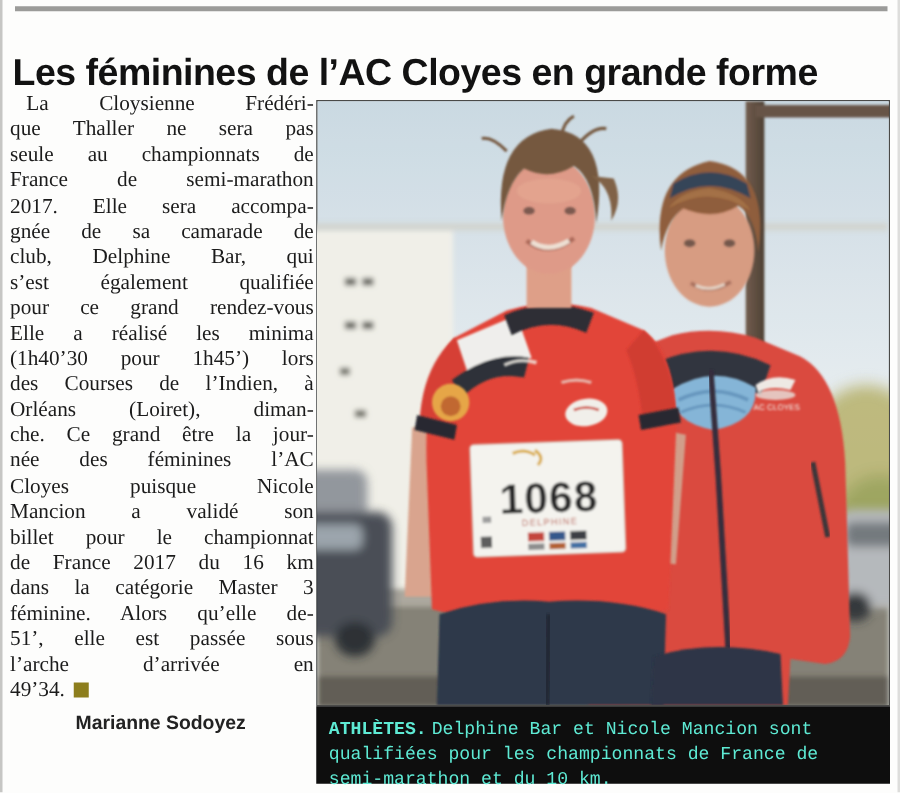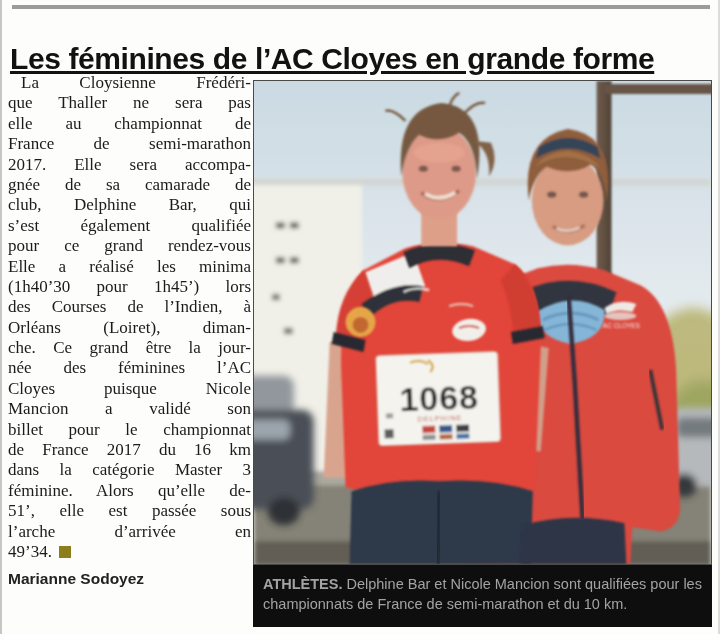--- a/index.html
+++ b/index.html
@@ -15,71 +15,71 @@
   .page-right-rule{
     position:absolute;right:0;top:0;width:2px;height:634px;background:#dddddb;
   }
   .top-rule{
     position:absolute;left:12px;top:5px;width:698px;height:4px;background:#9b9b99;
   }
   .headline{
     position:absolute;left:10px;top:22px;width:700px;
     font-family:"Liberation Sans",sans-serif;
     font-weight:bold;font-size:30px;letter-spacing:-0.4px;
-    color:#121212;white-space:nowrap;text-decoration:underline;
+    color:#121212;white-space:nowrap;
   }
   .article-col{
     position:absolute;left:8px;top:73px;width:243px;
     font-family:"Liberation Serif","DejaVu Serif",serif;
     font-size:17px;line-height:20.4px;color:#1b1b1b;
   }
   .tline{
     text-align:justify;text-align-last:justify;
     height:20.4px;overflow:hidden;white-space:nowrap;
   }
   .article-col .lines > .tline:first-child{text-indent:13px;}
   .tline.lastline{text-align-last:left;}
   .end-square{
     display:inline-block;width:12px;height:12px;margin-left:7px;
     vertical-align:baseline;transform:translateY(1px);
   }
   .byline{
-    margin-top:7px;text-align:left;
+    margin-top:7px;text-align:center;
     font-family:"Liberation Sans",sans-serif;
     font-weight:bold;font-size:15.5px;color:#222;
     padding-right:2px;
   }
   .photo-frame{
     position:absolute;left:253px;top:80px;width:459px;height:485px;
     border:1px solid #4a4a48;box-sizing:border-box;background:#dfe7ec;
   }
   .photo-frame svg{display:block;width:100%;height:100%;}
   .caption{
     position:absolute;left:253px;top:565px;width:459px;height:62px;
     background:#0e0e0e;box-sizing:border-box;
     padding:9px 10px 0 10px;
-    color:#a3a3a3;font-size:14.5px;line-height:20px;
-    font-family:Liberation Sans, sans-serif;
+    color:#5eead4;font-size:14.5px;line-height:20px;
+    font-family:Liberation Mono, monospace;
   }
   .cap-label{font-weight:bold;margin-right:4px;}
 </style>
 </head>
 <body>
 
 <div class="page-left-rule"></div>
 <div class="page-right-rule"></div>
 <div class="top-rule"></div>
 
 <h1 class="headline">Les féminines de l’AC Cloyes en grande forme</h1>
 
 <div class="article-col">
   <div class="lines">
       <div class="tline">La Cloysienne Frédéri-</div>
       <div class="tline">que Thaller ne sera pas</div>
-      <div class="tline">elle au championnat de</div>
+      <div class="tline">seule au championnats de</div>
       <div class="tline">France de semi-marathon</div>
       <div class="tline">2017. Elle sera accompa-</div>
       <div class="tline">gnée de sa camarade de</div>
       <div class="tline">club, Delphine Bar, qui</div>
       <div class="tline">s’est également qualifiée</div>
       <div class="tline">pour ce grand rendez-vous</div>
       <div class="tline">Elle a réalisé les minima</div>
       <div class="tline">(1h40’30 pour 1h45’) lors</div>
       <div class="tline">des Courses de l’Indien, à</div>
       <div class="tline">Orléans (Loiret), diman-</div>

